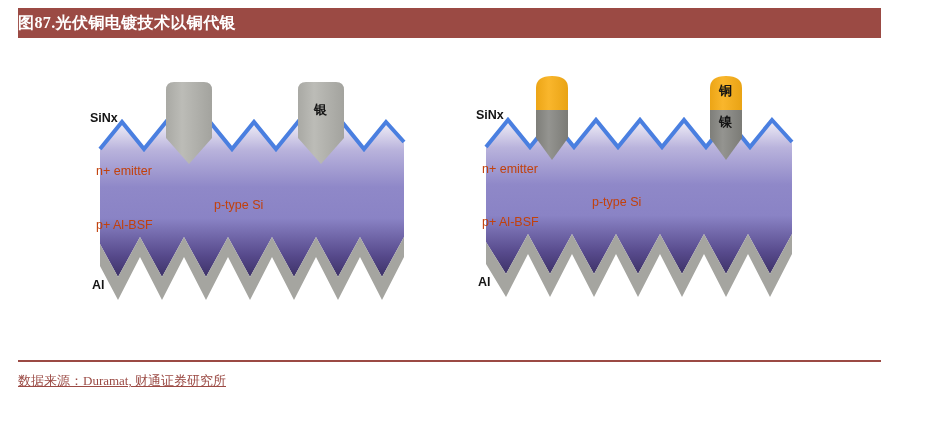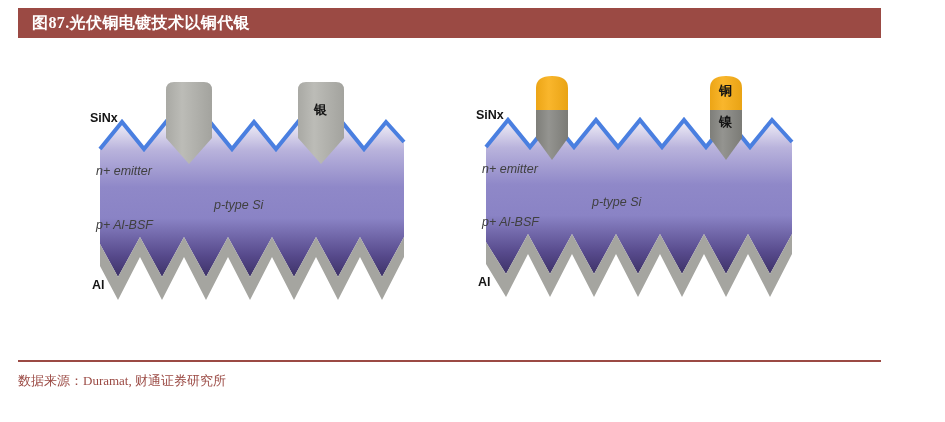--- a/index.html
+++ b/index.html
@@ -18,21 +18,21 @@
     width:863px; height:30px;
     background:#9b4a44;
     display:flex; align-items:center;
   }
   #title-text{
     color:#ffffff;
     font-family:"Liberation Serif", serif;
     font-size:16px;
     font-weight:700;
     letter-spacing:.4px;
-    padding-left:14px;
+    padding-left:0;
     white-space:nowrap;
   }
 
   
   #figure-canvas{
     position:absolute;
     left:18px; top:52px;
     width:863px; height:290px;
     background:#ffffff;
   }
@@ -45,21 +45,21 @@
 
   .lbl{
     position:absolute;
     font-family:"Liberation Sans", sans-serif;
     font-size:12.5px;
     color:#1b1b1b;
     white-space:nowrap;
     pointer-events:none;
   }
   .lbl-dark{ color:#141414;font-weight:bold; }
-  .lbl-inner{ color:#404040;font-style:italic; }
+  .lbl-inner{ color:#c2410c; }
 
   .cn-lbl{
     position:absolute;
     font-family:"Liberation Sans", sans-serif;
     font-size:13px;
     font-weight:700;
     color:#141414;
     white-space:nowrap;
     pointer-events:none;
   }
@@ -71,20 +71,21 @@
     width:863px; height:2px;
     background:#9b4a44;
   }
   #footer-text{
     position:absolute;
     left:18px; top:372px;
     font-family:"Liberation Serif", serif;
     font-size:13px;
     color:#9b4a44;
     white-space:nowrap;
+    text-decoration:underline;
   }
 </style>
 </head>
 <body>
 
 <div id="title-bar">
   <span id="title-text">图87.光伏铜电镀技术以铜代银</span>
 </div>
 
 <div id="figure-canvas">

